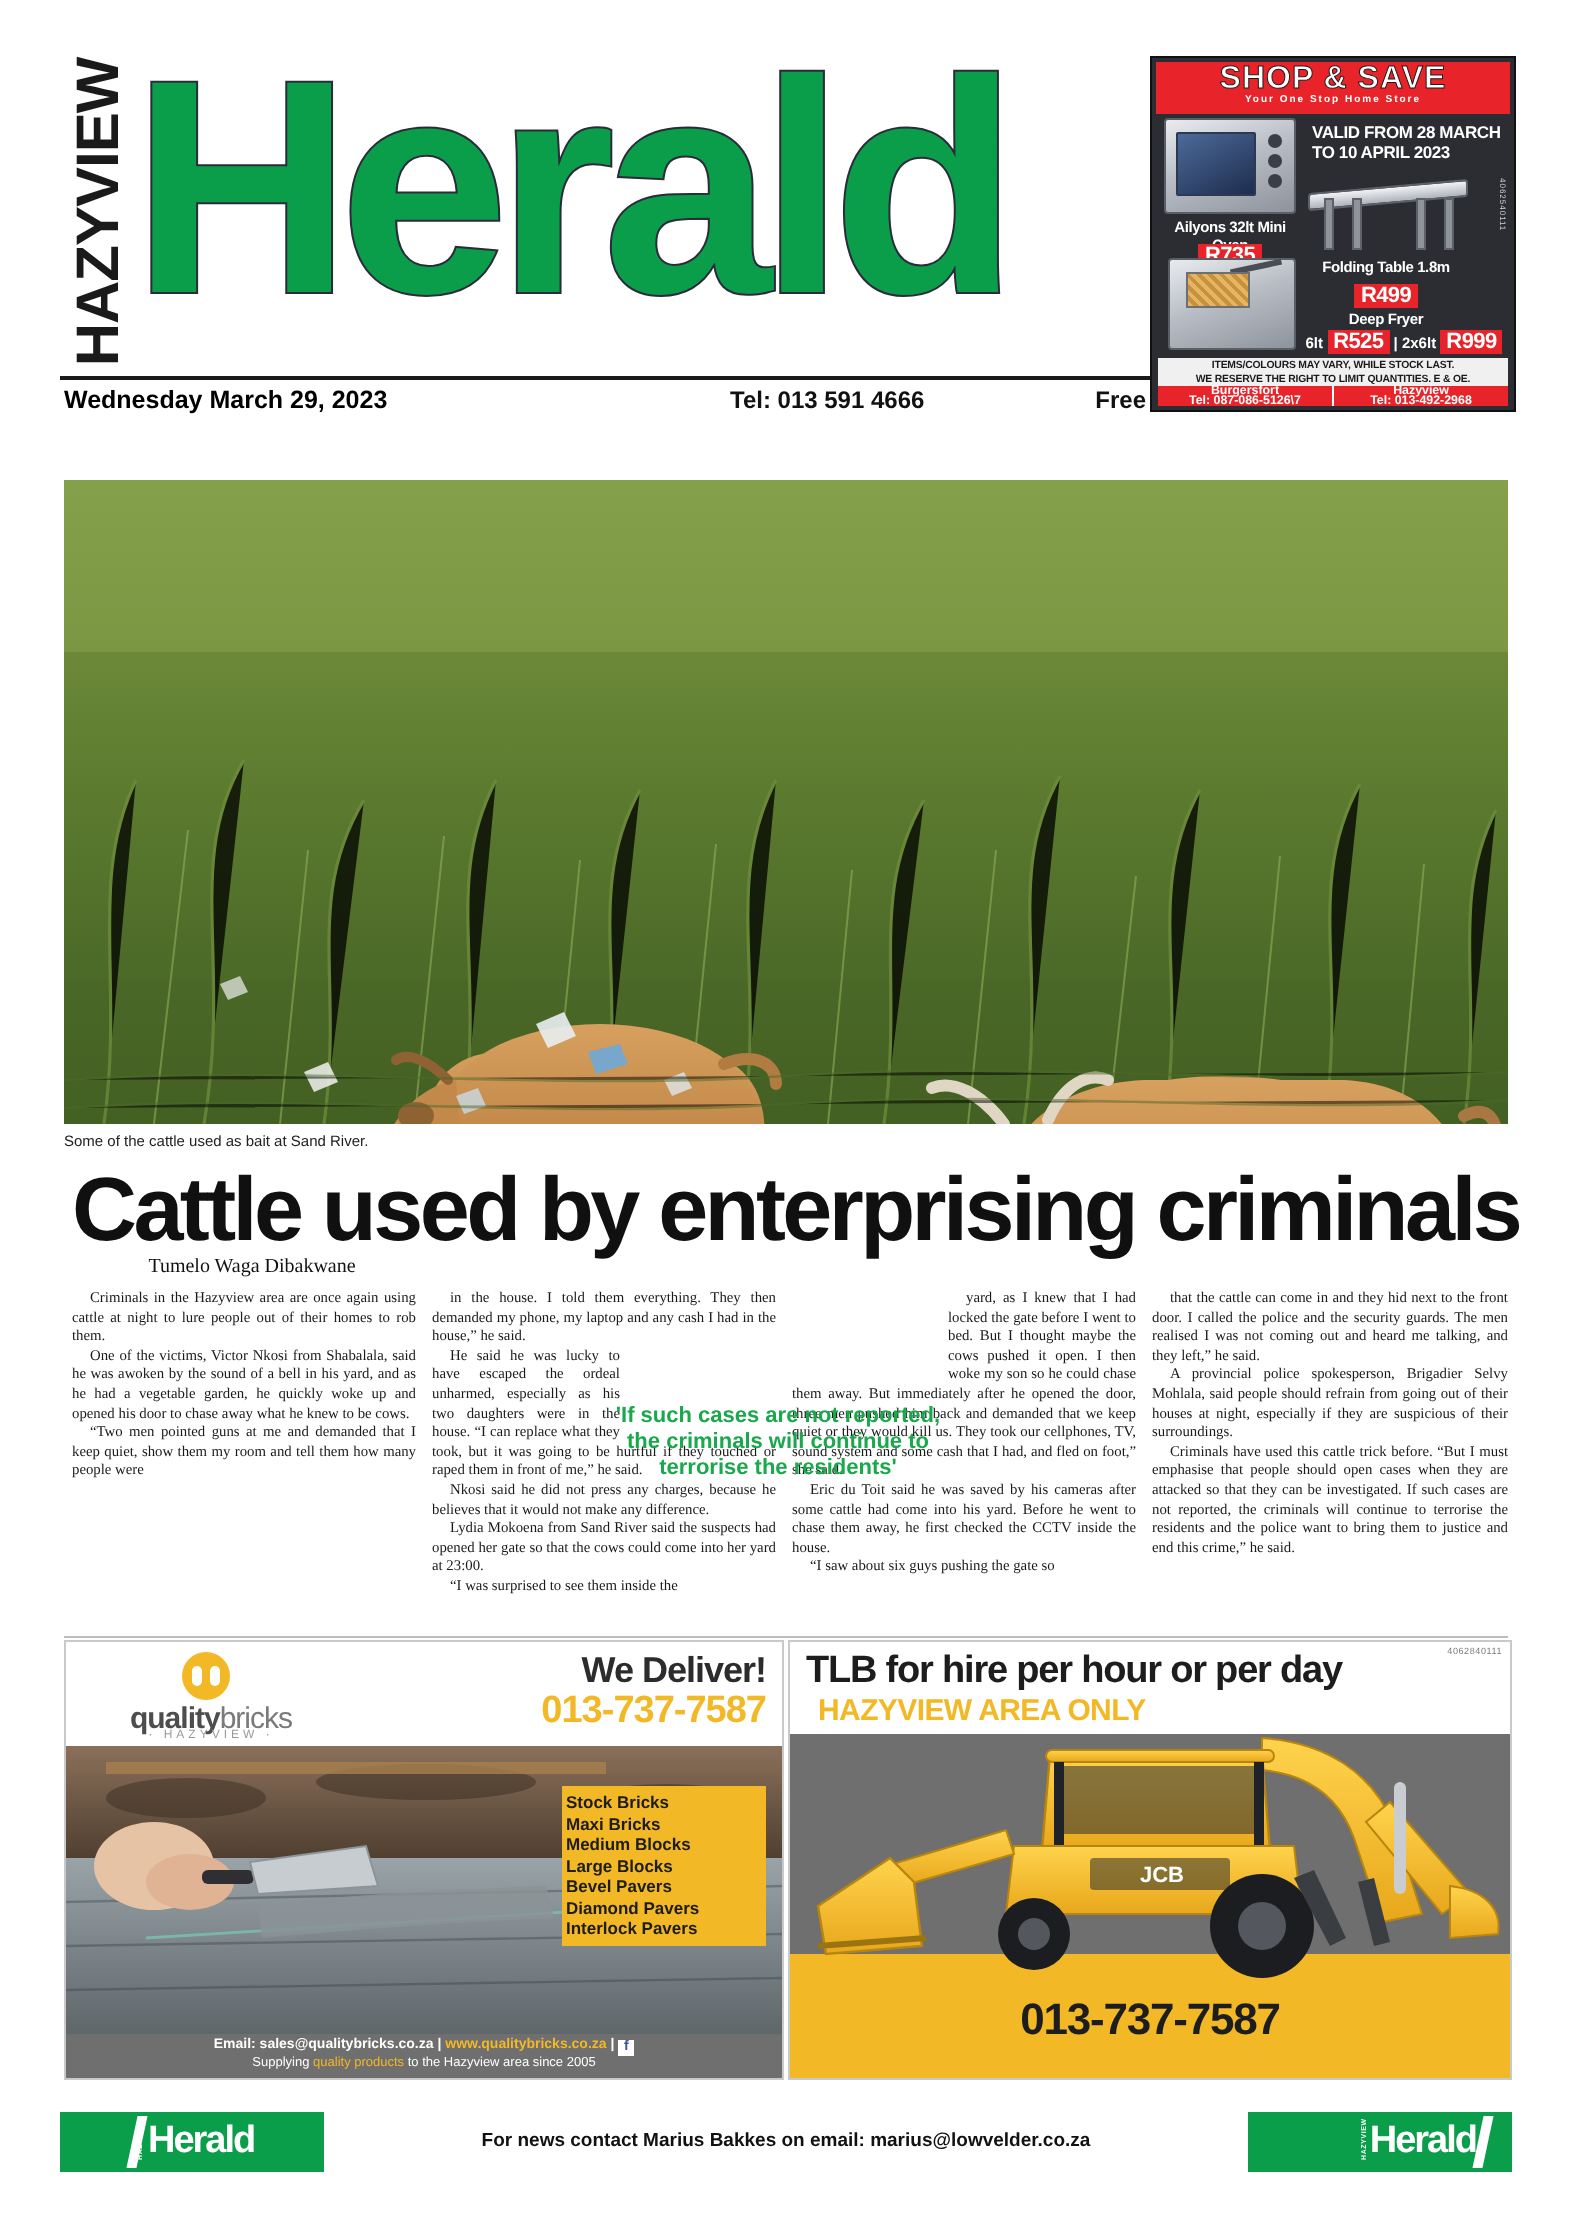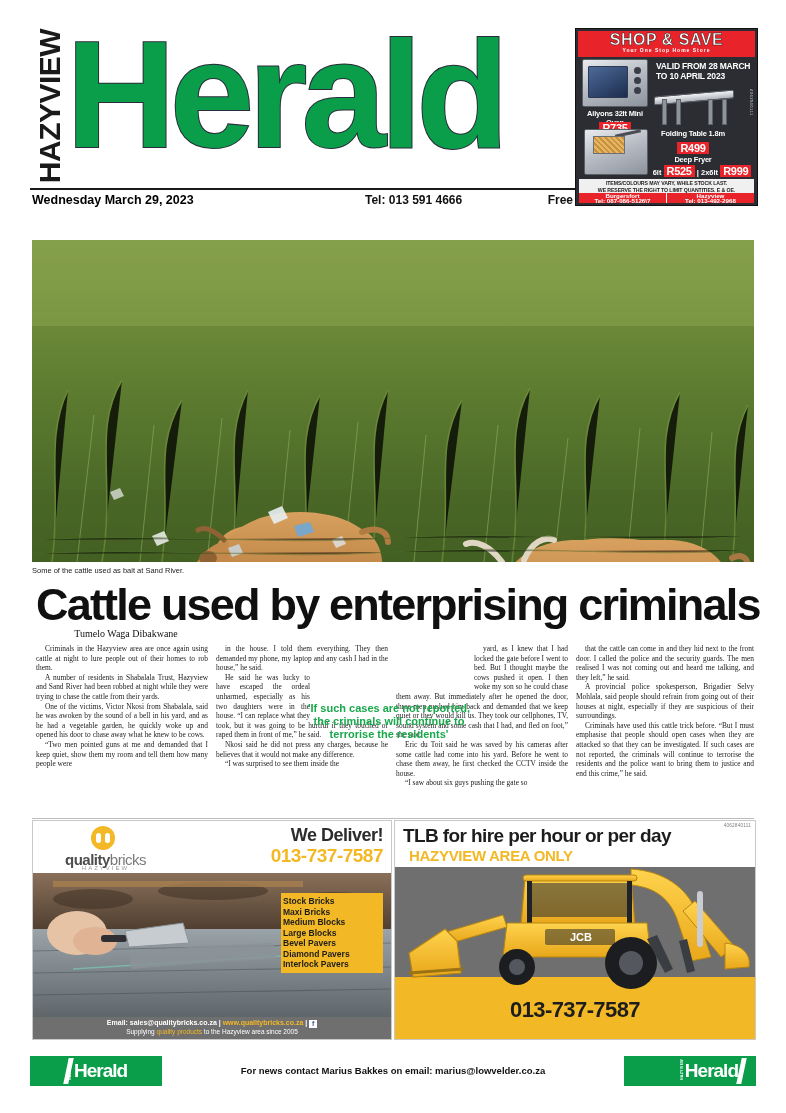--- a/index.html
+++ b/index.html
@@ -319,28 +319,28 @@
   </div>
   <div class="cap">Some of the cattle used as bait at Sand River.</div>
 
   <div class="headline">Cattle used by enterprising criminals</div>
 
   <div class="byline">Tumelo Waga Dibakwane</div>
 
   <div class="cols">
     <div class="col c1">
       <p class="first">Criminals in the Hazyview area are once again using cattle at night to lure people out of their homes to rob them.</p>
-      <p>A number of residents in Shabalala Trust, Hazyview and Sand River had been robbed at night while they were trying to chase the cattle from their yards.</p>
       <p>One of the victims, Victor Nkosi from Shabalala, said he was awoken by the sound of a bell in his yard, and as he had a vegetable garden, he quickly woke up and opened his door to chase away what he knew to be cows.</p>
       <p>“Two men pointed guns at me and demanded that I keep quiet, show them my room and tell them how many people were</p>
     </div>
     <div class="col c2">
       <p>in the house. I told them everything. They then demanded my phone, my laptop and any cash I had in the house,” he said.</p>
       <p><span class="wrapbox"></span><span>He said he was lucky to have escaped the ordeal unharmed, especially as his two daughters were in the house. “I can replace what they took, but it was going to be hurtful if they touched or raped them in front of me,” he said.</span></p>
       <p>Nkosi said he did not press any charges, because he believes that it would not make any difference.</p>
+      <p>Lydia Mokoena from Sand River said the suspects had opened her gate so that the cows could come into her yard at 23:00.</p>
       <p>“I was surprised to see them inside the</p>
     </div>
     <div class="col c3">
       <p><span class="wrapbox-l"></span><span>yard, as I knew that I had locked the gate before I went to bed. But I thought maybe the cows pushed it open. I then woke my son so he could chase them away. But immediately after he opened the door, three men pushed him back and demanded that we keep quiet or they would kill us. They took our cellphones, TV, sound system and some cash that I had, and fled on foot,” she said.</span></p>
       <p>Eric du Toit said he was saved by his cameras after some cattle had come into his yard. Before he went to chase them away, he first checked the CCTV inside the house.</p>
       <p>“I saw about six guys pushing the gate so</p>
     </div>
     <div class="col c4">
       <p>that the cattle can come in and they hid next to the front door. I called the police and the security guards. The men realised I was not coming out and heard me talking, and they left,” he said.</p>
       <p>A provincial police spokesperson, Brigadier Selvy Mohlala, said people should refrain from going out of their houses at night, especially if they are suspicious of their surroundings.</p>

